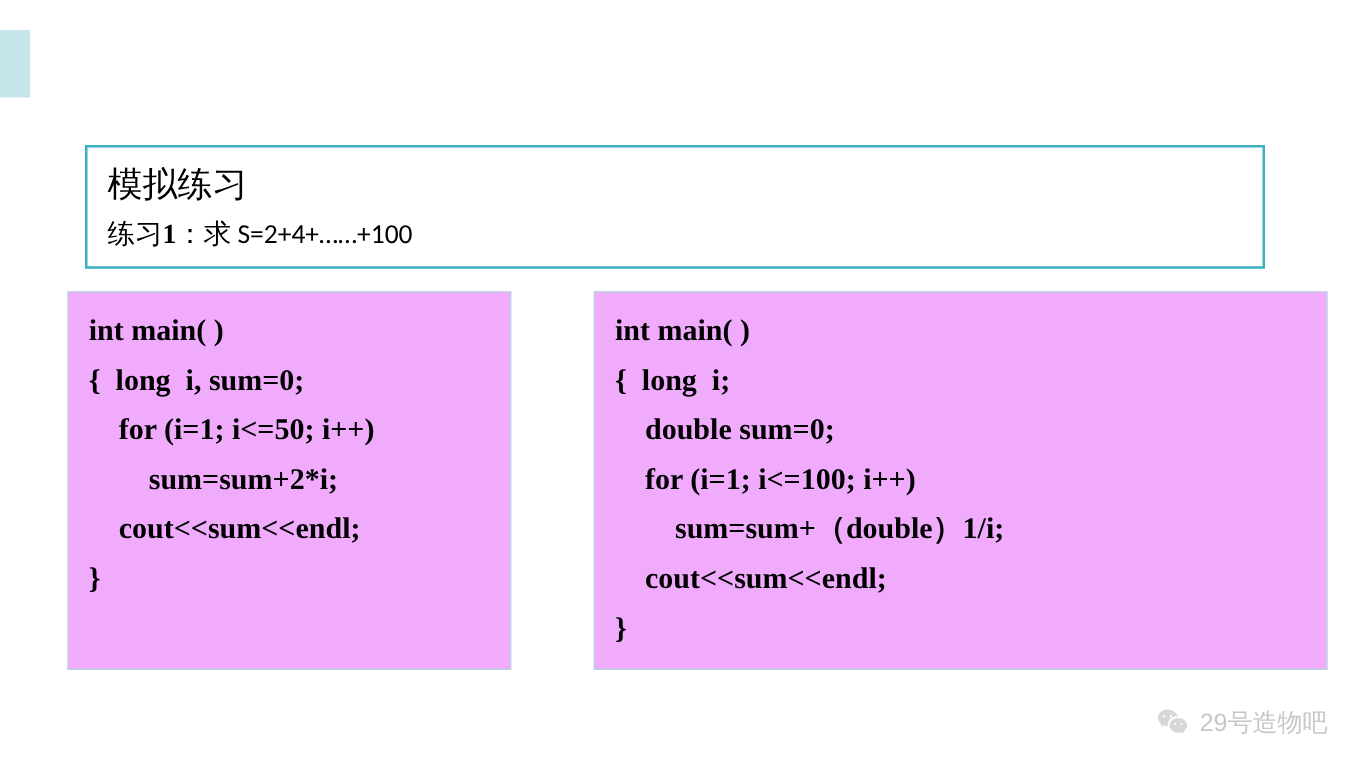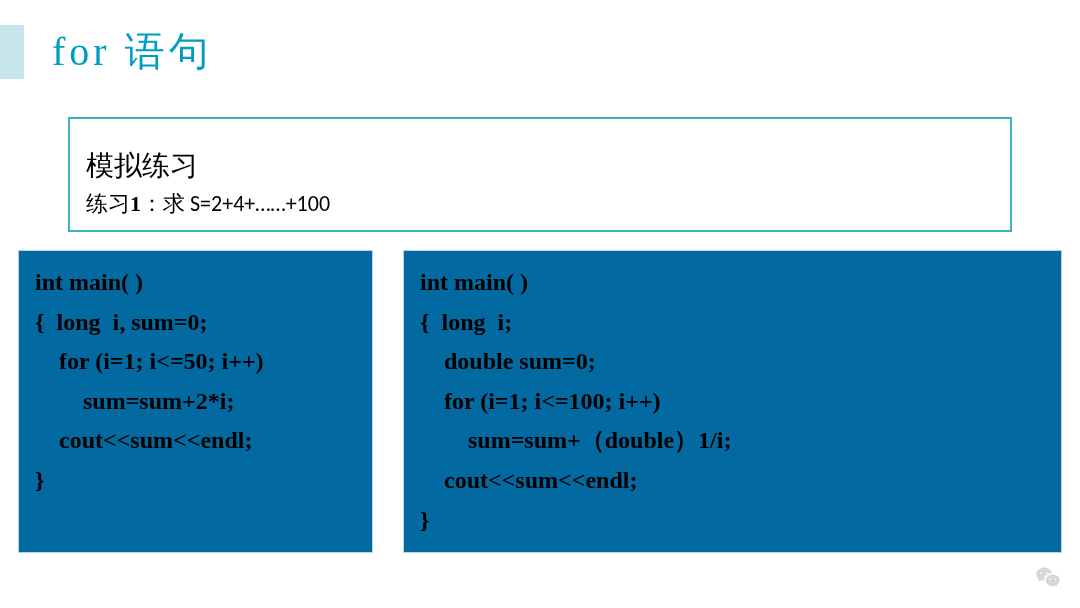--- a/index.html
+++ b/index.html
@@ -34,45 +34,45 @@
       margin: 28px 68px 18px 68px;
       border: 2px solid #3db0c2;
       padding: 10px 16px 10px 16px;
       background: #ffffff;
     }
     .problem-title {
       font-size: 28px;
       color: #000;
       font-family: "SimSun", "Microsoft YaHei", serif;
       line-height: 1.5;
-      margin-top: 16px;
     }
     .problem-line {
       font-size: 22px;
       color: #000;
       line-height: 1.5;
       font-family: "SimSun", "Microsoft YaHei", serif;
     }
     .problem-line .bold-num { font-weight: bold; }
     .problem-line .eq-part { font-family: "SimSun", Calibri, serif; }
     .code-row {
       display: flex;
       gap: 30px;
       padding: 0 18px;
     }
     .code-box {
-      background: #0369a1;
+      background: #f0abfc;
       border: 1px solid #b6d7df;
       padding: 12px 16px 12px 16px;
       font-family: "Times New Roman", serif;
       font-weight: bold;
       font-size: 24px;
       color: #000;
       line-height: 1.65;
       white-space: pre;
+      margin-left: 36px;
     }
     .code-box.left { width: 355px; }
     .code-box.right { flex: 1; }
     .watermark {
       position: absolute;
       right: 18px;
       bottom: 16px;
       display: flex;
       align-items: center;
       gap: 8px;
@@ -89,21 +89,20 @@
       color: #9a9a9a;
       font-size: 20px;
       font-family: "Microsoft YaHei", sans-serif;
     }
   </style>
 </head>
 <body>
 
 <div class="header">
   <div class="header-bar"></div>
-  <div class="header-title">for 语句</div>
 </div>
 
 <div class="problem-box">
   <div class="problem-title">模拟练习</div>
   <div class="problem-line">
     <span>练习</span><span class="bold-num">1</span><span class="eq-part">：求 S=2+4+……+100</span>
   </div>
 </div>
 
 <div class="code-row">
@@ -121,13 +120,14 @@
     cout&lt;&lt;sum&lt;&lt;endl;
 }</div>
 </div>
 
 <div class="watermark">
   <span class="wm-icon">
     <svg viewBox="0 0 24 24" width="28" height="28" fill="#b8b8b8">
       <path d="M8.5 3C4.9 3 2 5.6 2 8.8c0 1.8.9 3.3 2.4 4.4l-.6 1.9 2.2-1.1c.8.2 1.6.4 2.5.4h.4c-.1-.3-.1-.7-.1-1.1 0-3.1 2.9-5.6 6.5-5.6h.3C14.8 5 11.9 3 8.5 3zm-2.4 4c.5 0 .8.4.8.8s-.4.8-.8.8-.8-.4-.8-.8.3-.8.8-.8zm4.8 0c.5 0 .8.4.8.8s-.4.8-.8.8-.8-.4-.8-.8.4-.8.8-.8zM16 9c-3.3 0-6 2.2-6 5s2.7 5 6 5c.7 0 1.4-.1 2-.3l1.9 1-.5-1.7c1.6-1 2.6-2.4 2.6-4 0-2.8-2.7-5-6-5zm-2.2 3.4c.4 0 .7.3.7.7s-.3.7-.7.7-.7-.3-.7-.7.3-.7.7-.7zm4.4 0c.4 0 .7.3.7.7s-.3.7-.7.7-.7-.3-.7-.7.3-.7.7-.7z"></path>
     </svg>
   </span>
+  <span class="wm-text">29号造物吧</span>
 </div>
 
 </body></html>

